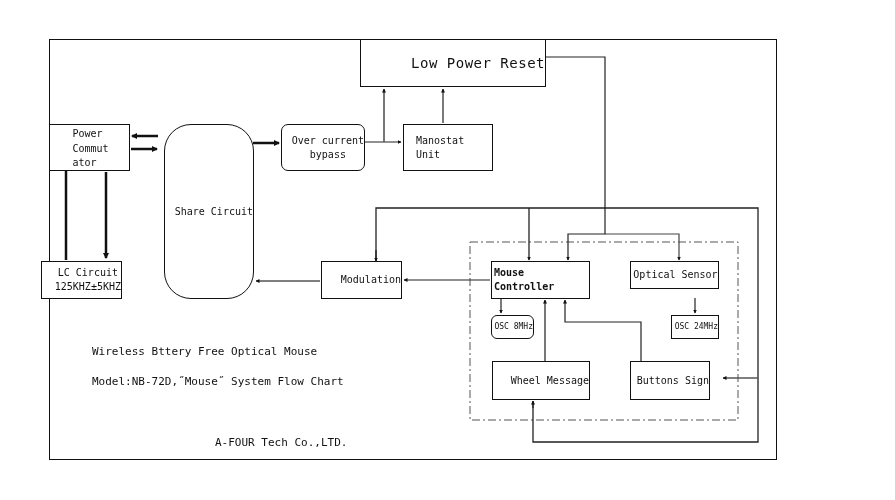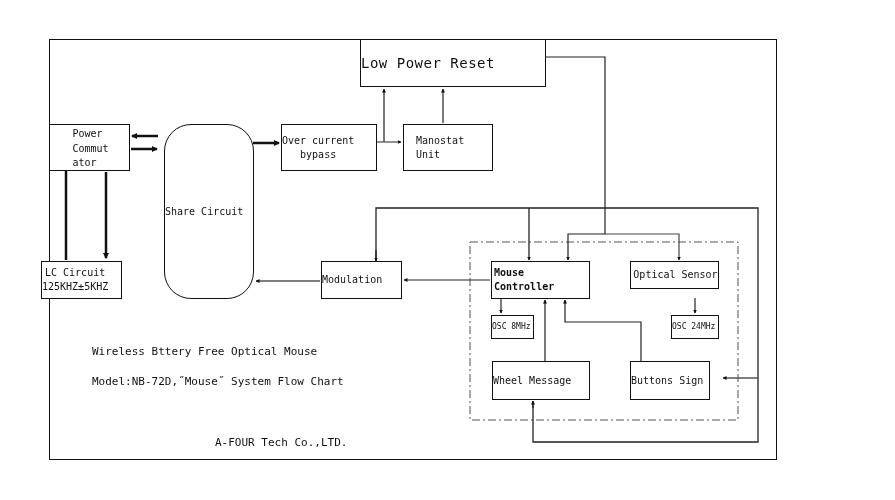--- a/index.html
+++ b/index.html
@@ -1,21 +1,21 @@
 <!DOCTYPE html>
 <html><head>
 <meta charset="utf-8">
 <style>
   html, body { margin: 0; padding: 0; background: #ffffff; }
   body { width: 895px; height: 500px; position: relative; overflow: hidden;
          font-family: "DejaVu Sans Mono", "Liberation Mono", monospace; color: #111; }
   .frame { position: absolute; left: 49px; top: 39px; width: 728px; height: 421px;
            border: 1px solid #111; box-sizing: border-box; }
   .box { position: absolute; border: 1px solid #111; box-sizing: border-box; background: #fff;
-         display: flex; align-items: center; justify-content: flex-start; text-align: center;
+         display: flex; align-items: center; justify-content: flex-end; text-align: center;
          font-size: 10px; line-height: 14px; white-space: pre-line; }
   .box.left { justify-content: center; text-align: left; padding-left: 2px; }
   .box.small { font-size: 8px; }
   .box.big { font-size: 14px; letter-spacing: 0.5px; }
   .caption { position: absolute; font-size: 11px; white-space: nowrap; }
   svg.wires { position: absolute; left: 0; top: 0; }
 </style>
 </head>
 <body>
 
@@ -67,41 +67,41 @@
   <span>Low Power Reset</span>
 </div>
 <div class="box left" style="left:49px;top:124px;width:81px;height:47px;align-items:flex-start;padding-top:2px;line-height:14.5px;">
   <span>Power
 Commut
 ator</span>
 </div>
 <div class="box" style="left:164px;top:124px;width:90px;height:175px;border-radius:27px;">
   <span>Share Circuit</span>
 </div>
-<div class="box" style="left:281px;top:124px;width:96px;height:47px;">
+<div class="box" style="left:281px;top:124px;width:84px;height:47px;border-radius:7px;">
   <span>Over current
 bypass</span>
 </div>
 <div class="box left" style="left:403px;top:124px;width:90px;height:47px;padding-left:12px;">
   <span>Manostat Unit</span>
 </div>
 <div class="box" style="left:41px;top:261px;width:81px;height:38px;">
   <span>LC Circuit
 125KHZ±5KHZ</span>
 </div>
 <div class="box" style="left:321px;top:261px;width:81px;height:38px;">
   <span>Modulation</span>
 </div>
 <div class="box left" style="left:491px;top:261px;width:99px;height:38px;font-weight:bold;">
   <span>Mouse Controller</span>
 </div>
 <div class="box left" style="left:630px;top:261px;width:89px;height:28px;">
   <span>Optical Sensor</span>
 </div>
-<div class="box small" style="left:491px;top:315px;width:43px;height:24px;">
+<div class="box small" style="left:491px;top:315px;width:43px;height:24px;border-radius:6px;">
   <span>OSC 8MHz</span>
 </div>
 <div class="box small" style="left:671px;top:315px;width:48px;height:24px;">
   <span>OSC 24MHz</span>
 </div>
 <div class="box" style="left:492px;top:361px;width:98px;height:39px;">
   <span>Wheel Message</span>
 </div>
 <div class="box" style="left:630px;top:361px;width:80px;height:39px;">
   <span>Buttons Sign</span>

